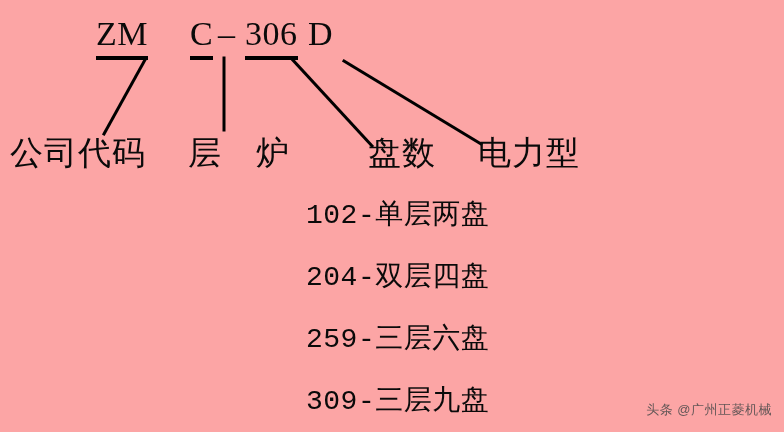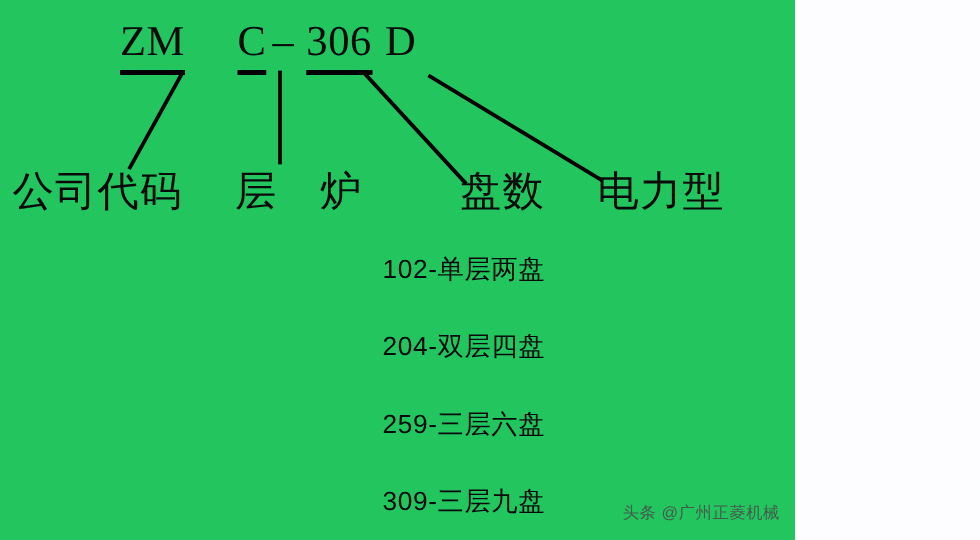--- a/index.html
+++ b/index.html
@@ -8,23 +8,23 @@
   }
   body {
     width: 784px;
     height: 432px;
     background: #fdfcfe;
     font-family: "Liberation Serif", "DejaVu Serif", serif;
     overflow: hidden;
   }
   #canvas {
     position: relative;
-    width: 636px;
+    width: 784px;
     height: 432px;
-    background: #22c55e;
+    background: #fca5a5;
   }
 
   
   .code-row {
     position: absolute;
     top: 12px;
     left: 0;
     width: 784px;
     height: 48px;
   }
@@ -72,22 +72,22 @@
   #lbl-power   { left: 478px; top: 138px; }
 
   
   #legend {
     position: absolute;
     left: 306px;
     top: 200px;
     width: 300px;
   }
   .legend-item {
-    font-family: Liberation Sans, sans-serif;
-    font-size: 21px;
+    font-family: Liberation Mono, monospace;
+    font-size: 28px;
     line-height: 32px;
     color: #0a0a0a;
     white-space: nowrap;
     margin-bottom: 30px;
     letter-spacing: 0.5px;
   }
 
   
   #watermark {
     position: absolute;

